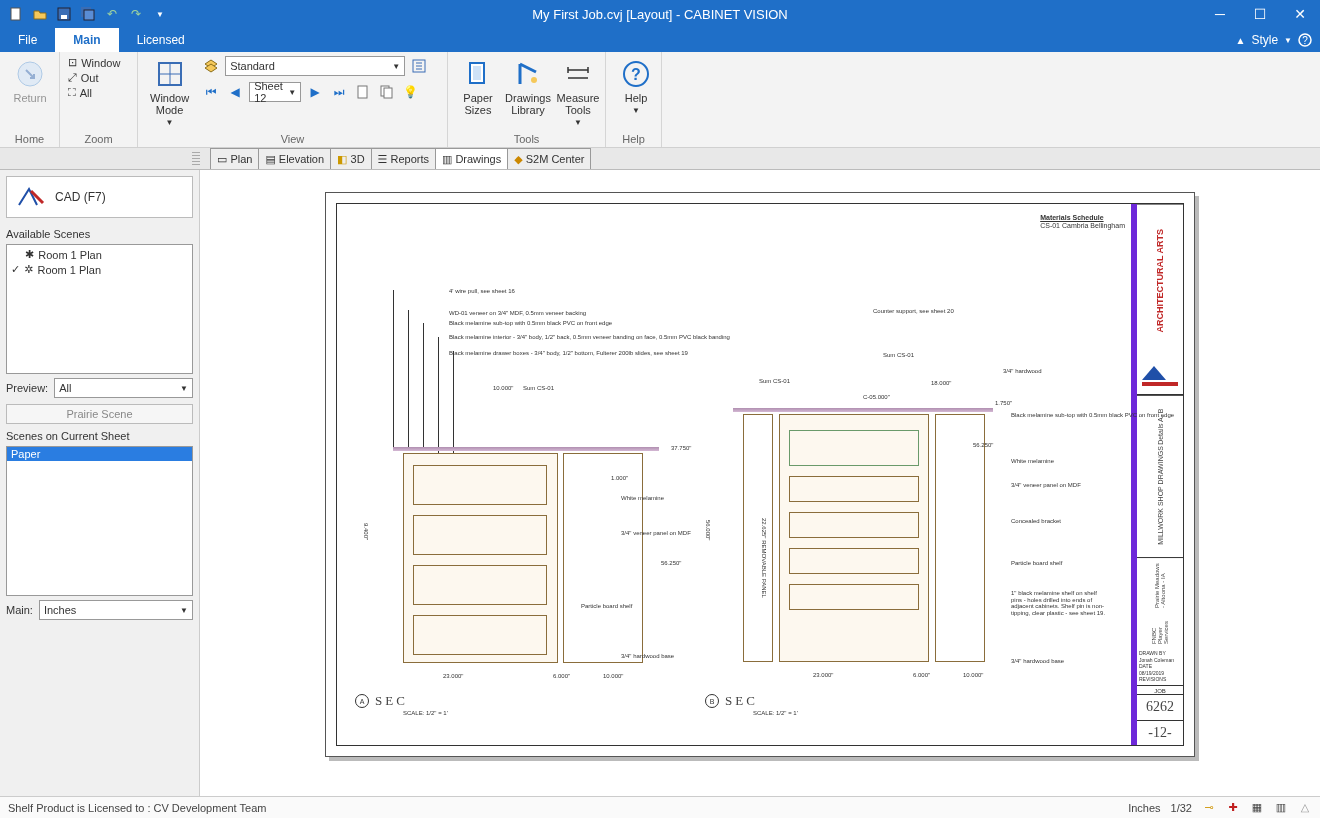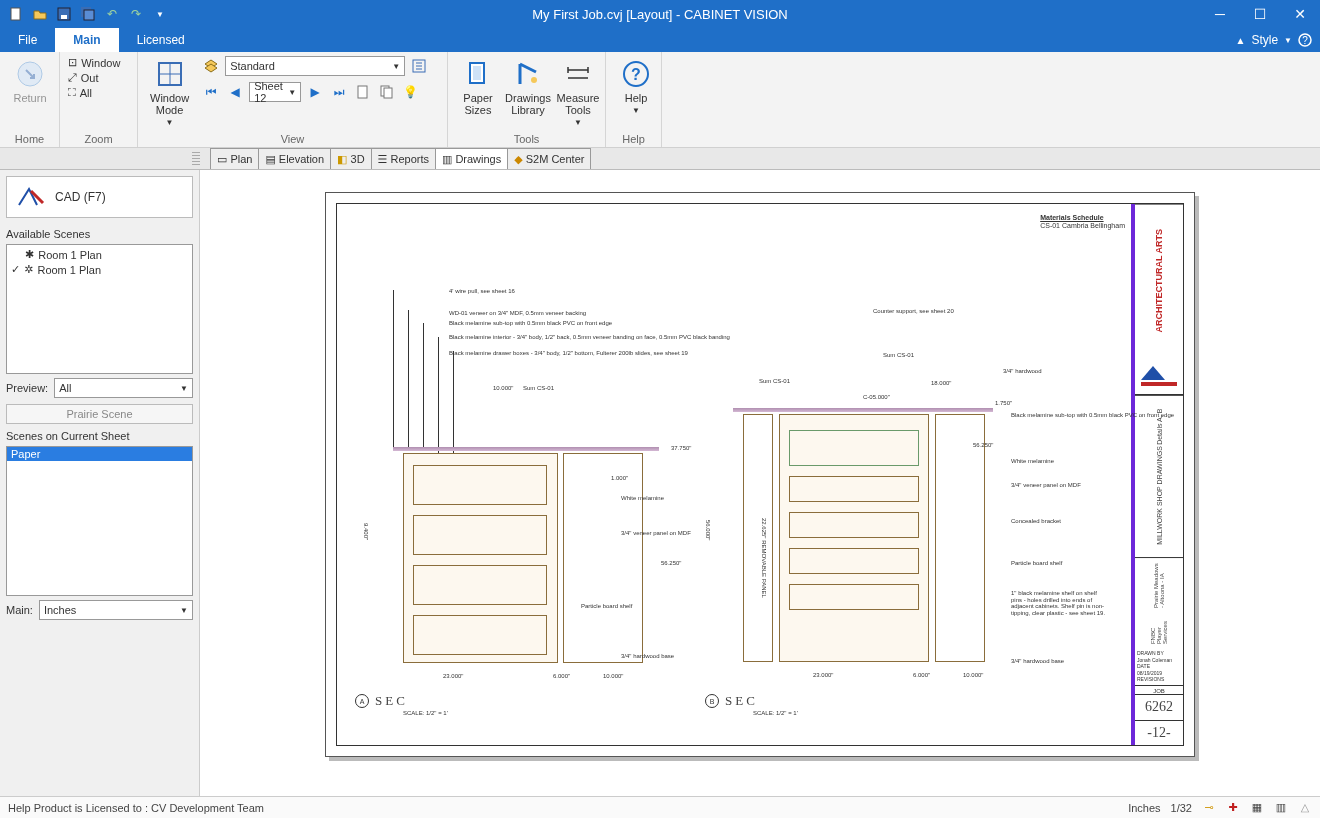--- a/index.html
+++ b/index.html
@@ -50,21 +50,21 @@
 .row { display: flex; align-items: center; gap: 6px; padding: 4px 6px; font-size: 11px; }
 .row .combo { flex: 1; }
 .btn-full { margin: 2px 6px; border: 1px solid #bbb; background: #f6f6f6; text-align: center; padding: 3px; font-size: 11px; color: #888; }
 .listbox2 { margin: 0 6px; background: #fff; border: 1px solid #999; height: 150px; overflow: auto; font-size: 11px; }
 .listbox2 .sel { background: #2a7de1; color: #fff; padding: 1px 4px; }
 
 
 .canvas-wrap { flex: 1; background: #fff; position: relative; overflow: hidden; }
 .sheet { position: absolute; left: 125px; top: 22px; width: 870px; height: 565px; background: #fff; border: 1px solid #555; box-shadow: 4px 4px 0 #bbb; }
 .sheet-inner { position: absolute; left: 10px; top: 10px; right: 10px; bottom: 10px; border: 1px solid #333; }
-.tblock { position: absolute; right: 0; top: 0; width: 52px; bottom: 0; border-left: 4px solid #6d28d9; display: flex; flex-direction: column; }
+.tblock { position: absolute; right: 0; top: 0; width: 52px; bottom: 0; border-left: 6px solid #6d28d9; display: flex; flex-direction: column; }
 .tblock-cell { border-bottom: 1px solid #333; display: flex; align-items: center; justify-content: center; font-size: 8px; color: #444; writing-mode: vertical-rl; transform: rotate(180deg); padding: 4px; }
 .tblock-cell.h { writing-mode: horizontal-tb; transform: none; font-family: serif; font-size: 14px; }
 .matsched { position: absolute; right: 58px; top: 10px; font-size: 7px; line-height: 1.2; }
 .drawing-area { position: absolute; left: 6px; top: 6px; right: 62px; bottom: 6px; }
 
 
 .section { position: absolute; }
 .cab-outline { position: absolute; border: 1px solid #8a6d3b; }
 .ctop { position: absolute; height: 4px; background: linear-gradient(#b08fb0,#d4b8d4); }
 .note { position: absolute; font-size: 6px; color: #333; white-space: nowrap; }
@@ -470,21 +470,21 @@
           <div class="bubble" style="left:362px;top:484px">B</div>
           <div class="sec-label" style="left:382px;top:483px">SEC</div>
           <div class="sec-scale" style="left:410px;top:500px">SCALE: 1/2" = 1'</div>
         </div>
       </div>
     </div>
   </div>
 </div>
 
 <div class="statusbar">
-  <span>Help Product is Licensed to : CV Development Team</span>
+  <span>Shelf Product is Licensed to : CV Development Team</span>
   <div class="right">
     <span>Inches</span>
     <span>1/32</span>
     <span class="sb-icon" style="color:#d4a020">⊸</span>
     <span class="sb-icon" style="color:#c02020">✚</span>
     <span class="sb-icon">▦</span>
     <span class="sb-icon">▥</span>
     <span class="sb-icon" style="color:#999">△</span>
   </div>
 </div>

